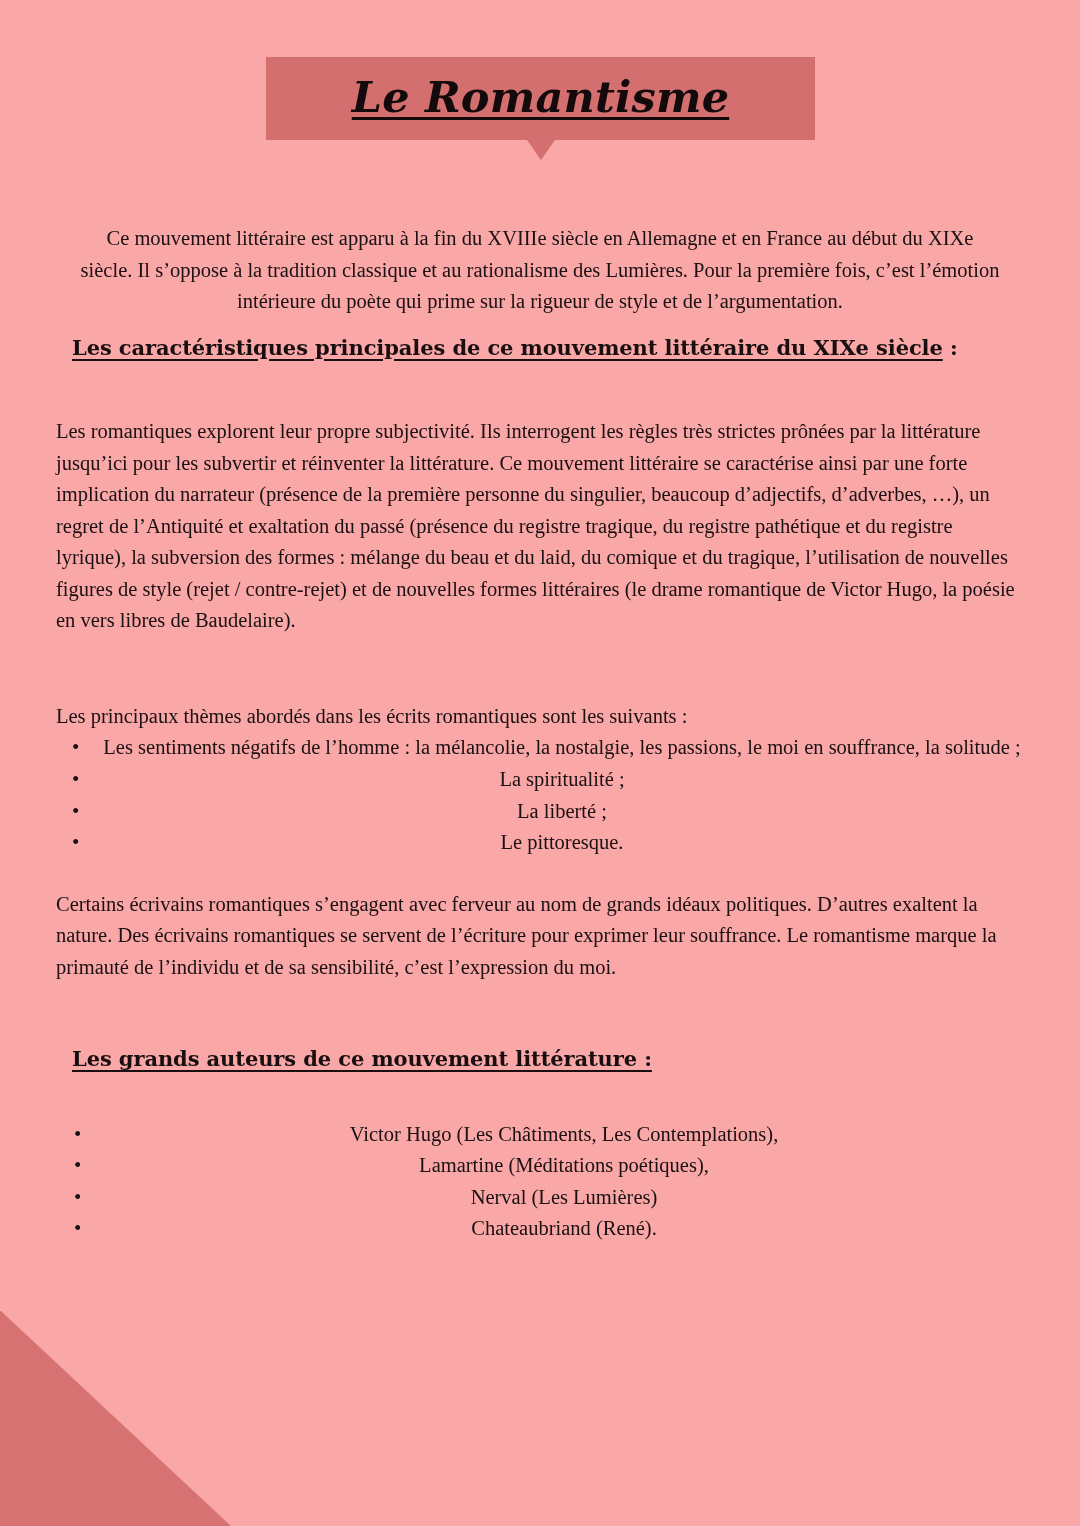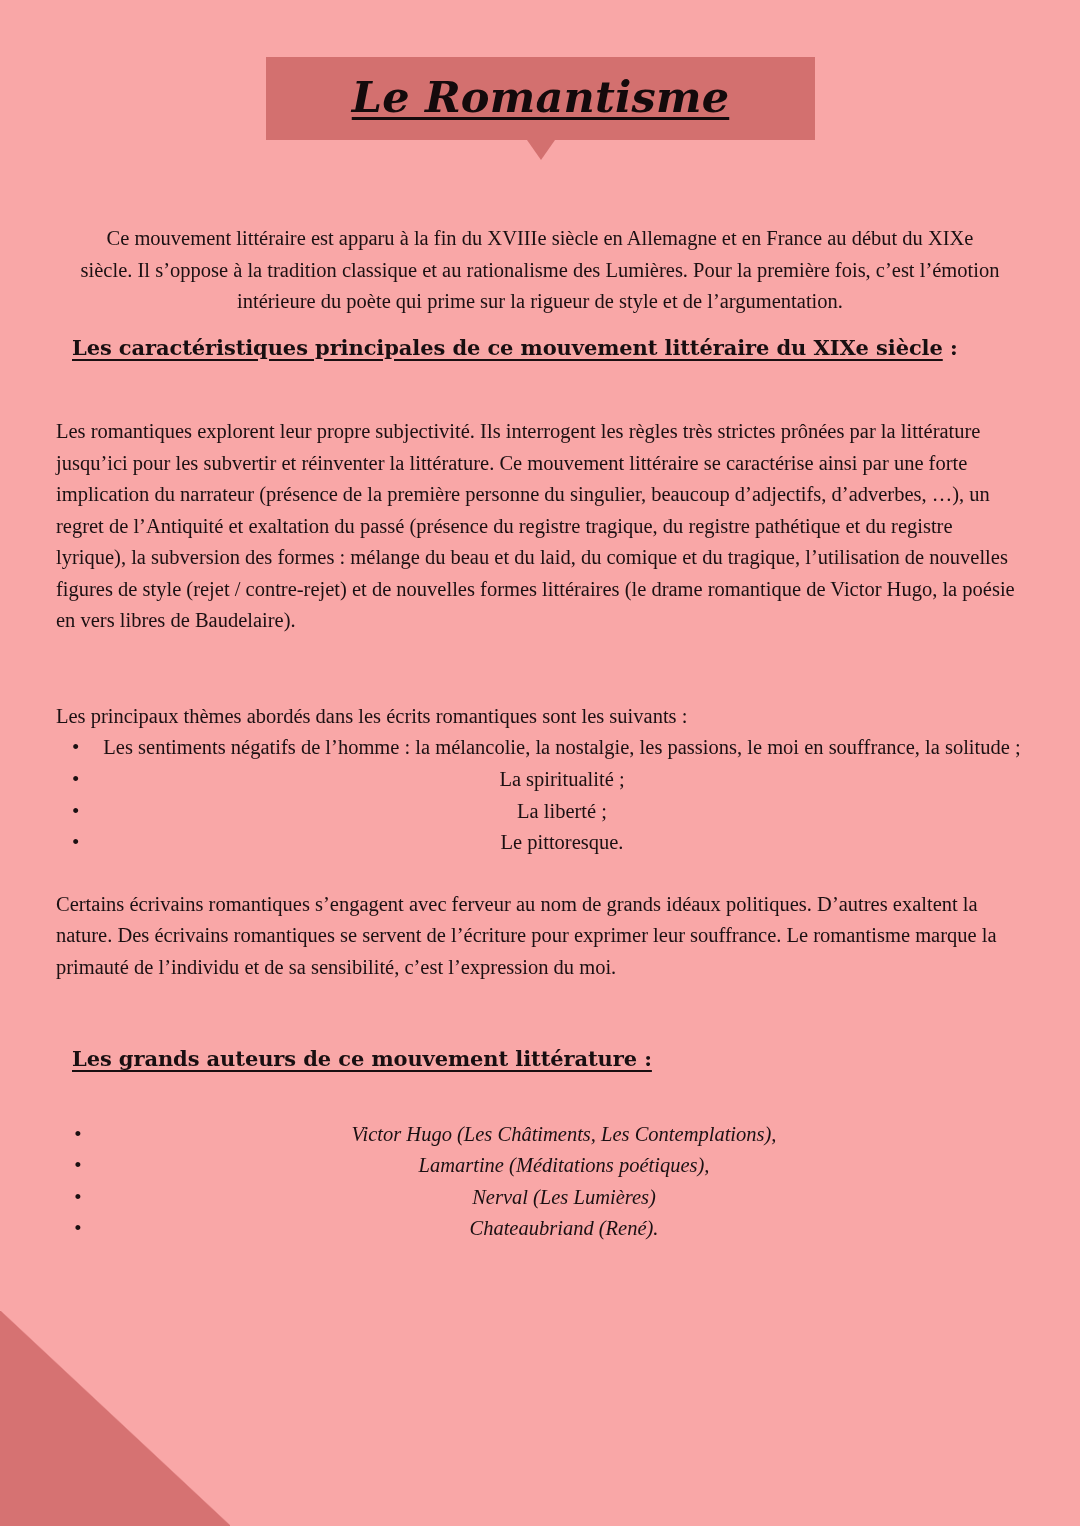--- a/index.html
+++ b/index.html
@@ -141,21 +141,20 @@
     content: "\2022";
     position: absolute;
     left: 16px;
     top: -1px;
     font-size: 21px;
     line-height: 1.54;
     color: #1b1012;
   }
   ul.authors-list li {
     padding-left: 48px;
-    font-style: italic;
   }
   ul.authors-list li::before {
     left: 18px;
   }
 
   .spacer-lg { height: 46px; }
   .spacer-md { height: 30px; }
   .spacer-sm { height: 18px; }
 </style>
 </head>

